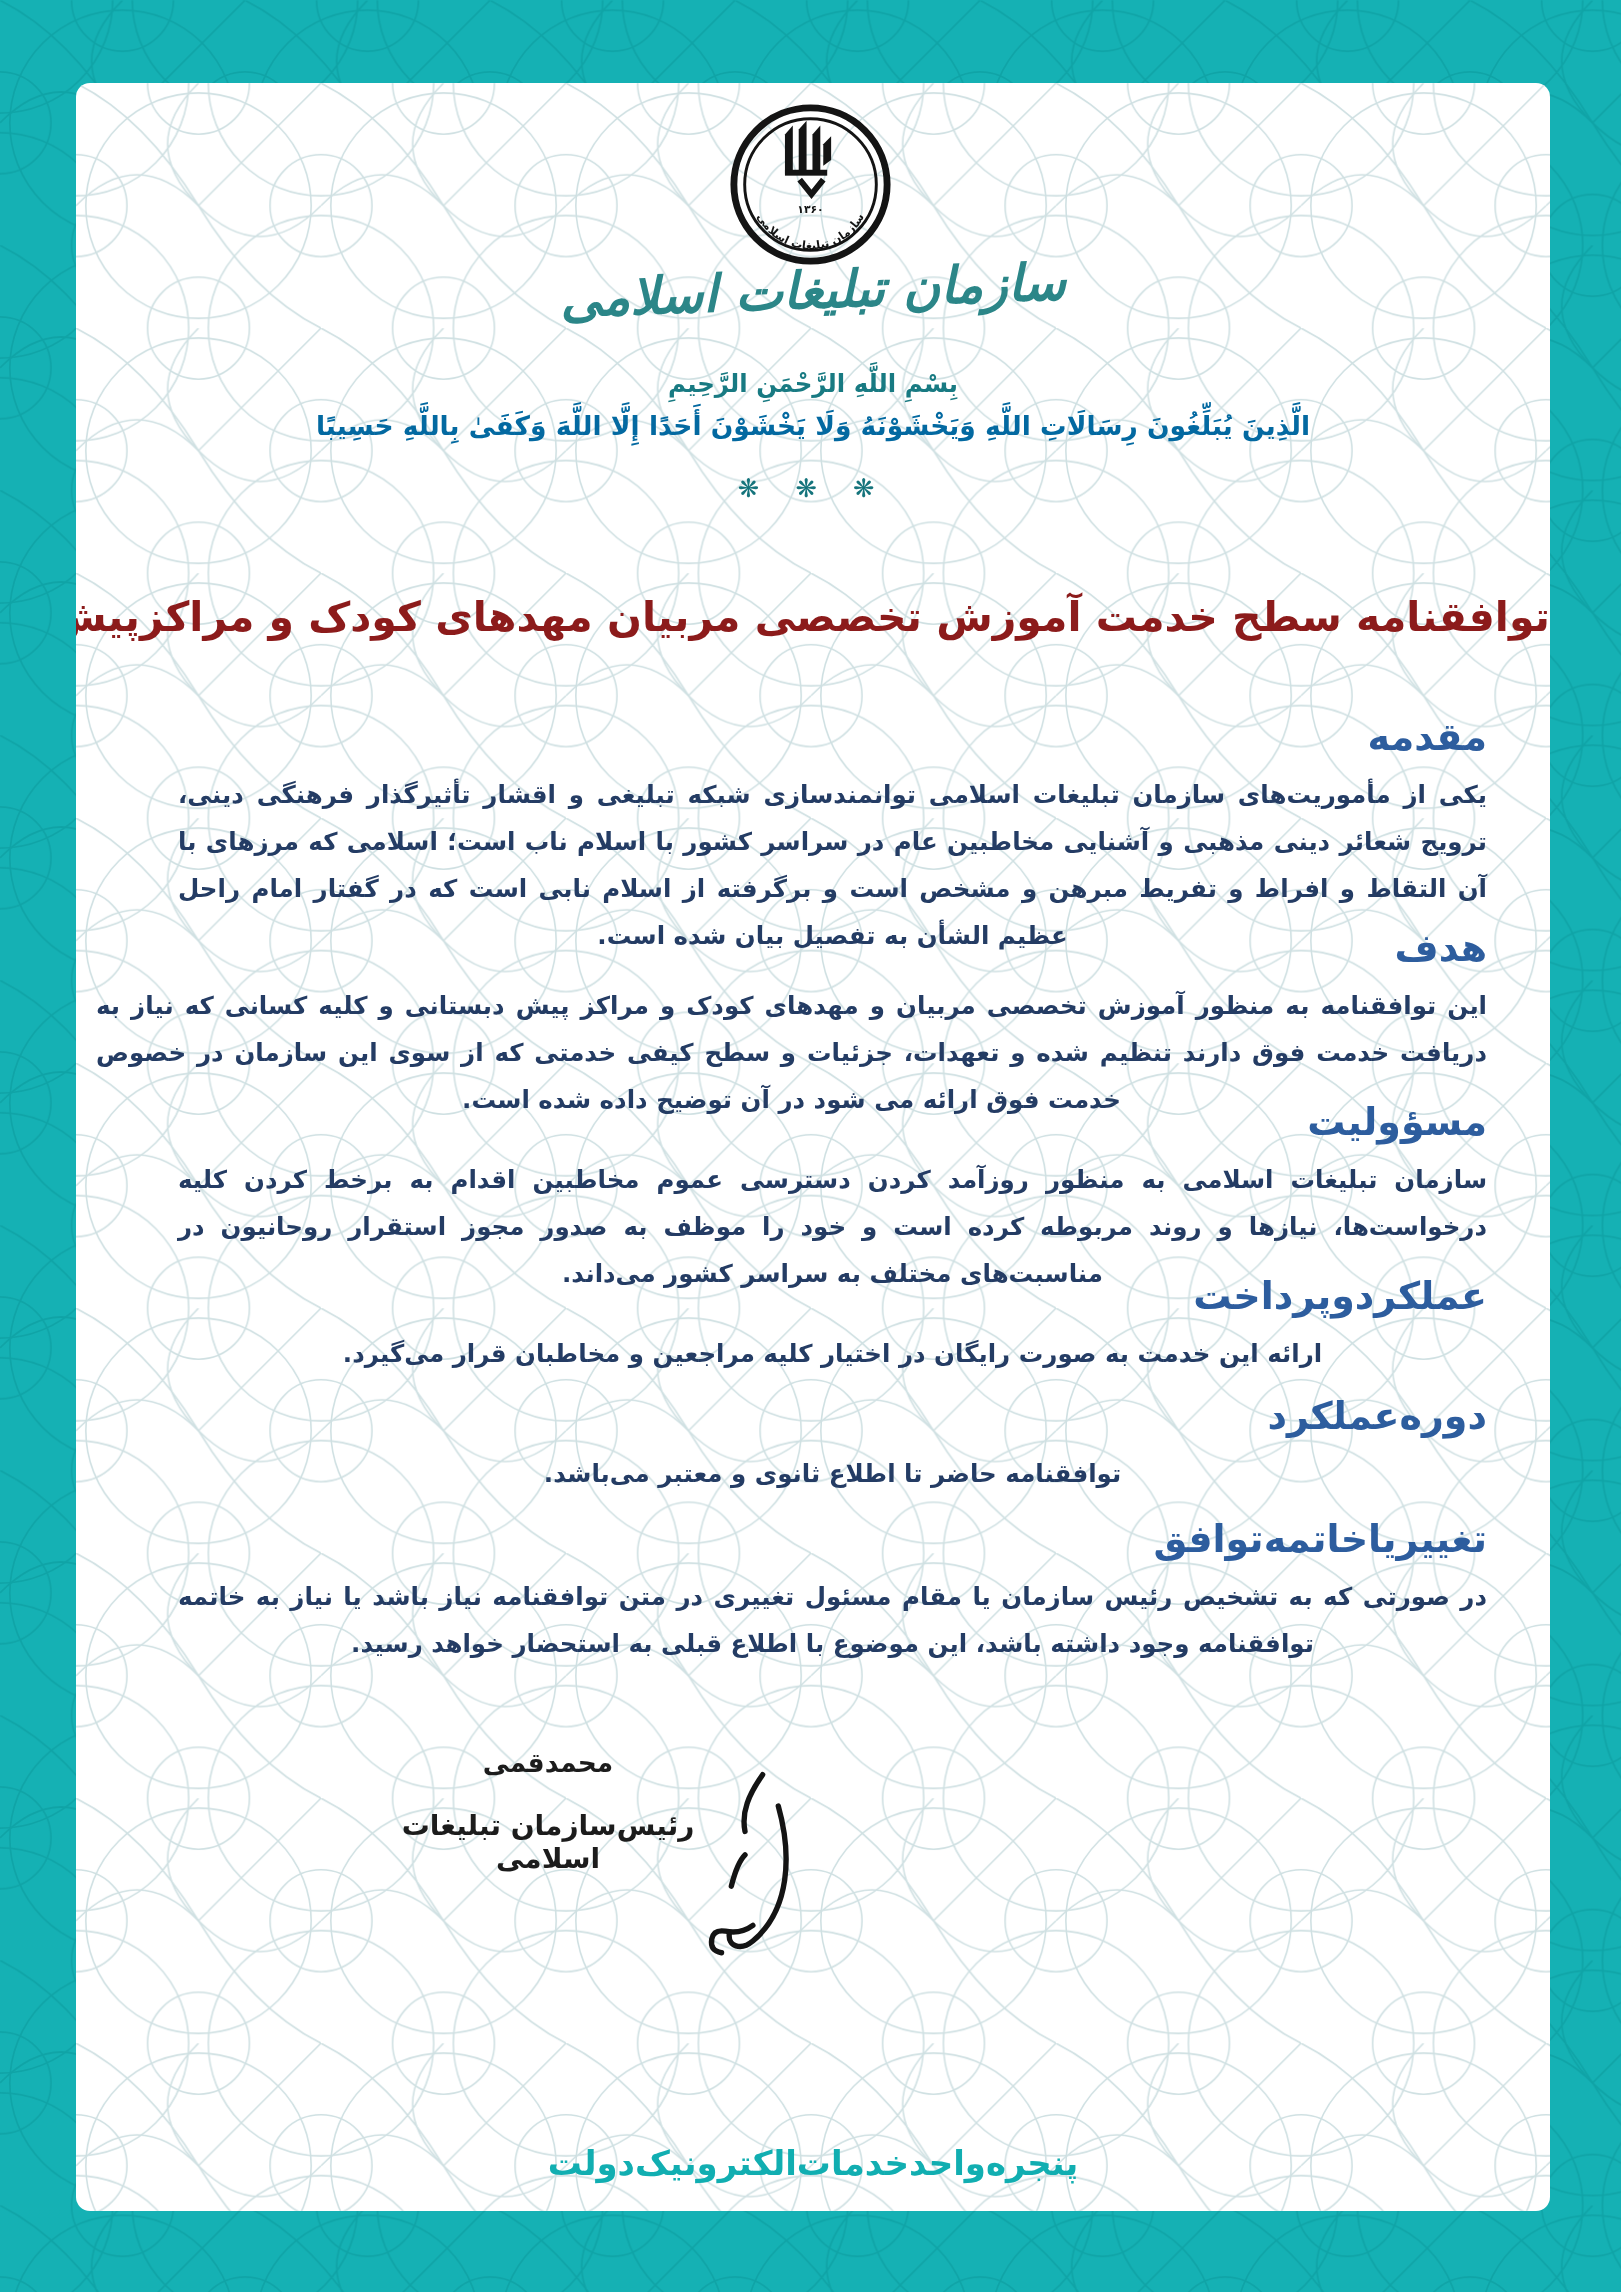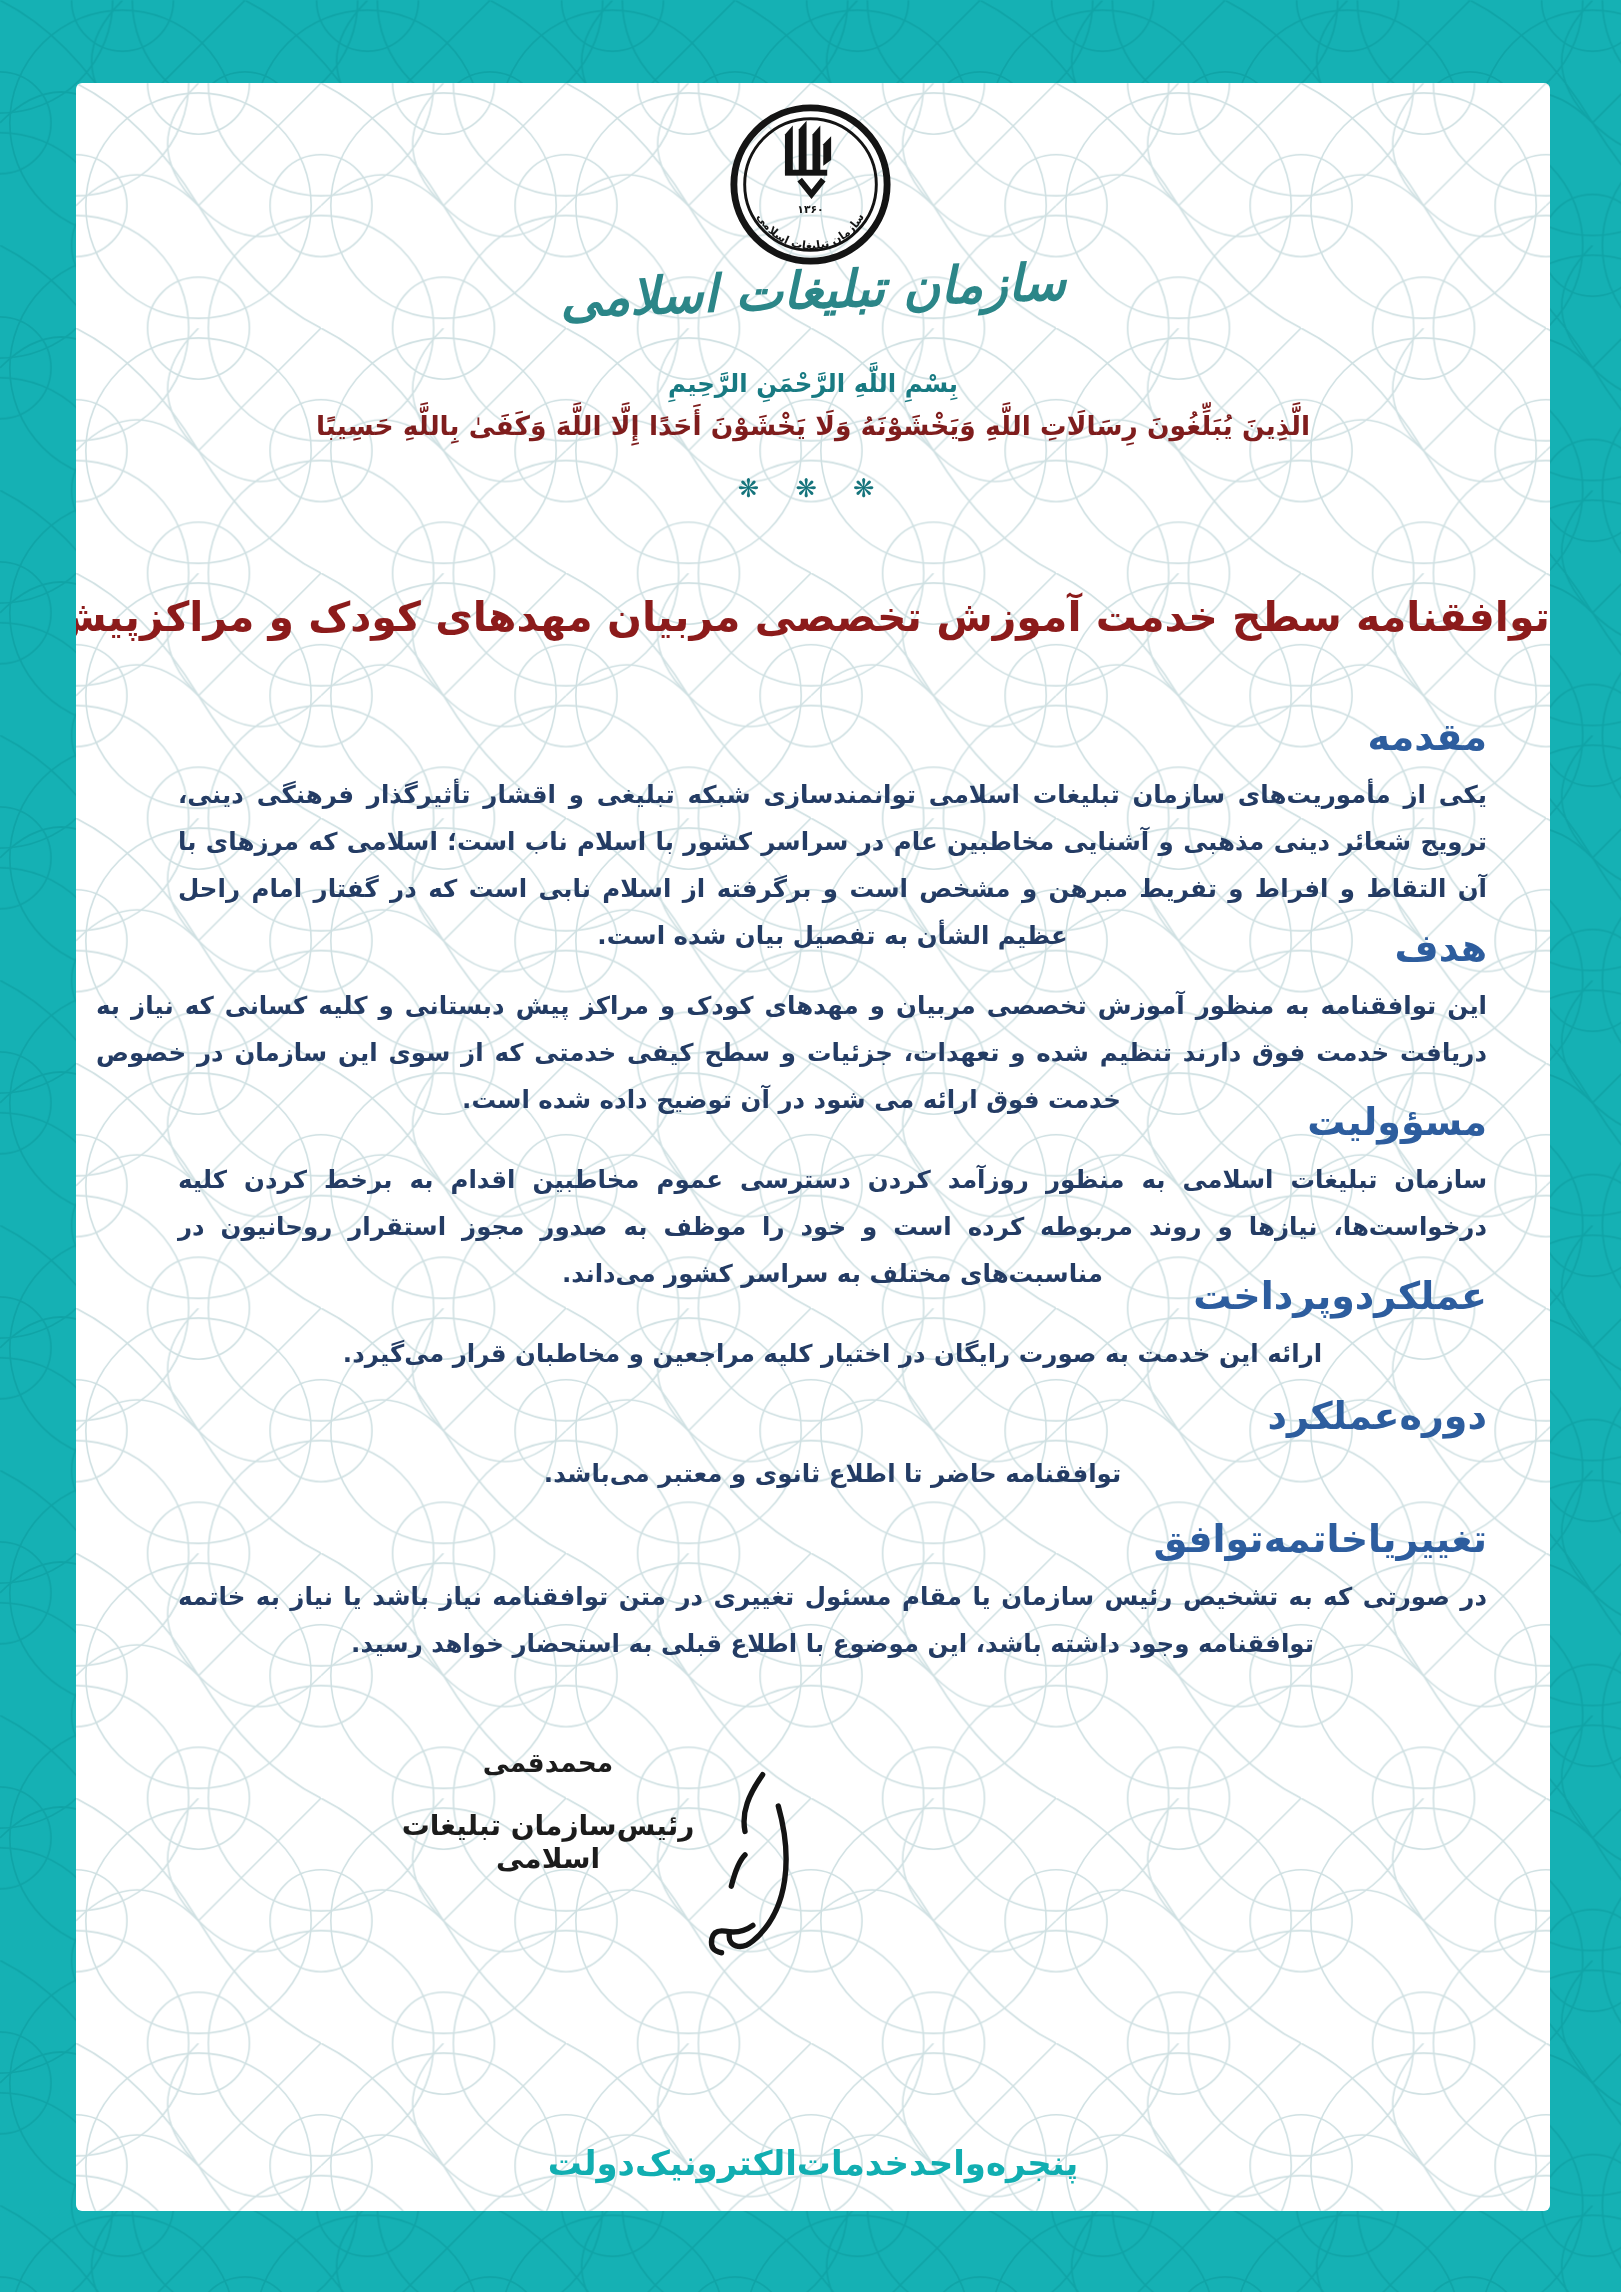--- a/index.html
+++ b/index.html
@@ -8,21 +8,21 @@
     font-family: "DejaVu Sans", sans-serif;
     background:#15b1b4;
     position:relative;
     overflow:hidden;
   }
   .page { position:absolute; inset:0; }
   .pattern-layer { position:absolute; inset:0; width:100%; height:100%; display:block; }
 
   .card {
     position:absolute; left:76px; top:83px; width:1474px; height:2128px;
-    background:#ffffff; border-radius:6px; overflow:hidden;
+    background:#ffffff; border-radius:14px; overflow:hidden;
   }
   .card-content { position:absolute; inset:0; direction:rtl; }
 
   .emblem { position:absolute; left:651px; top:17.6px; }
 
   .logo-script {
     position:absolute; top:178px; left:0; width:100%;
     text-align:center;
     font-size:51px; font-weight:bold; font-style:italic;
     color:#2b8688; transform:rotate(-2deg);
@@ -30,21 +30,21 @@
   }
 
   .bismillah {
     position:absolute; top:286px; left:0; width:100%;
     text-align:center; font-size:24.5px; font-weight:bold;
     color:#187a82;
   }
   .verse {
     position:absolute; top:327px; left:0; width:100%;
     text-align:center; font-size:26.5px; font-weight:bold;
-    color:#7f1d1d;
+    color:#0369a1;
   }
   .separator {
     position:absolute; top:390px; left:0; width:100%;
     text-align:center; font-size:25.5px; font-weight:bold;
     color:#15747c; letter-spacing:13.7px;
   }
 
   .doc-title {
     position:absolute; top:510px; left:0; width:100%;
     text-align:center; font-size:41px; font-weight:bold;

